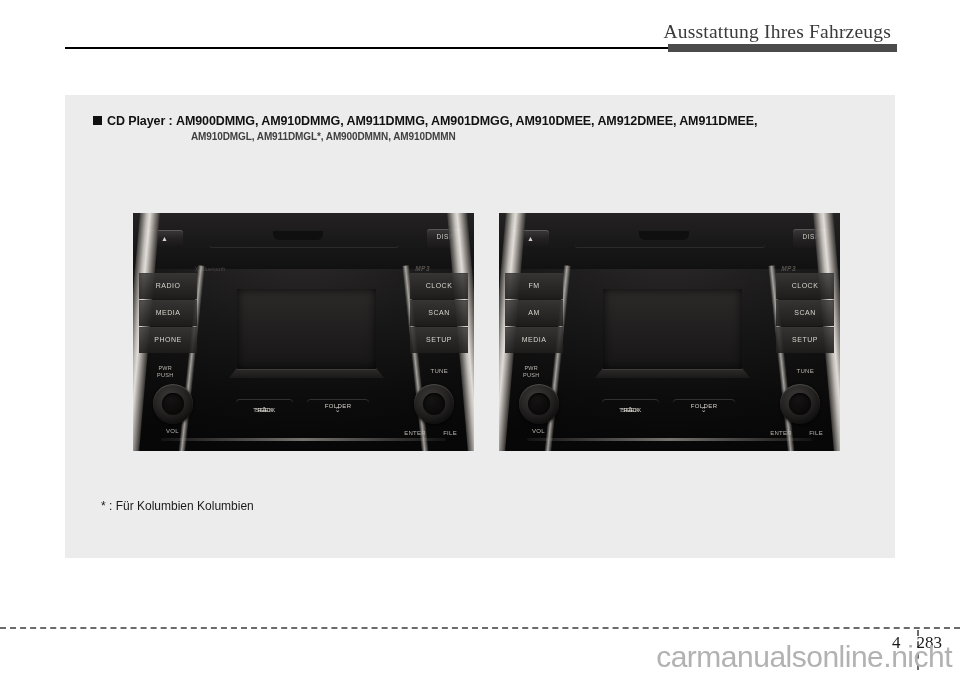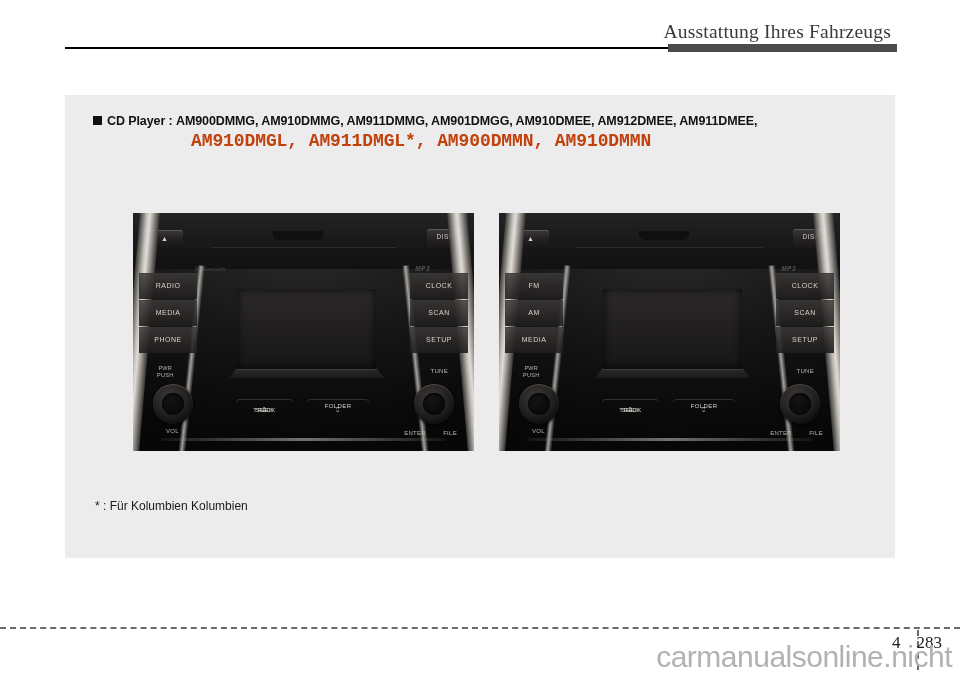--- a/index.html
+++ b/index.html
@@ -75,25 +75,24 @@
     width: 9px;
     height: 9px;
     background: #111111;
     margin-right: 5px;
     vertical-align: 0px;
   }
   .spec-line-2 {
     position: absolute;
     left: 126px;
     top: 36px;
-    font-size: 18px;
+    font-size: 10px;
     font-weight: bold;
-    color: #c2410c;
+    color: #404040;
     letter-spacing: -0.1px;
-    font-family: Liberation Mono, monospace;
   }
 
   
   .units-row {
     position: absolute;
     left: 68px;
     top: 118px;
     width: 707px;
     height: 238px;
   }
@@ -344,21 +343,21 @@
     right: 28px;
     bottom: 10px;
     height: 3px;
     background: linear-gradient(90deg,rgba(120,116,110,.1),rgba(205,200,194,.55),rgba(120,116,110,.1));
     border-radius: 2px;
   }
 
   
   .notes {
     position: absolute;
-    left: 30px;
+    left: 36px;
     top: 401px;
     width: 780px;
     font-size: 12px;
     color: #1a1a1a;
     line-height: 21px;
   }
   .note-line { white-space: nowrap; }
   .bt-logo {
     display: inline-block;
     vertical-align: -2px;

